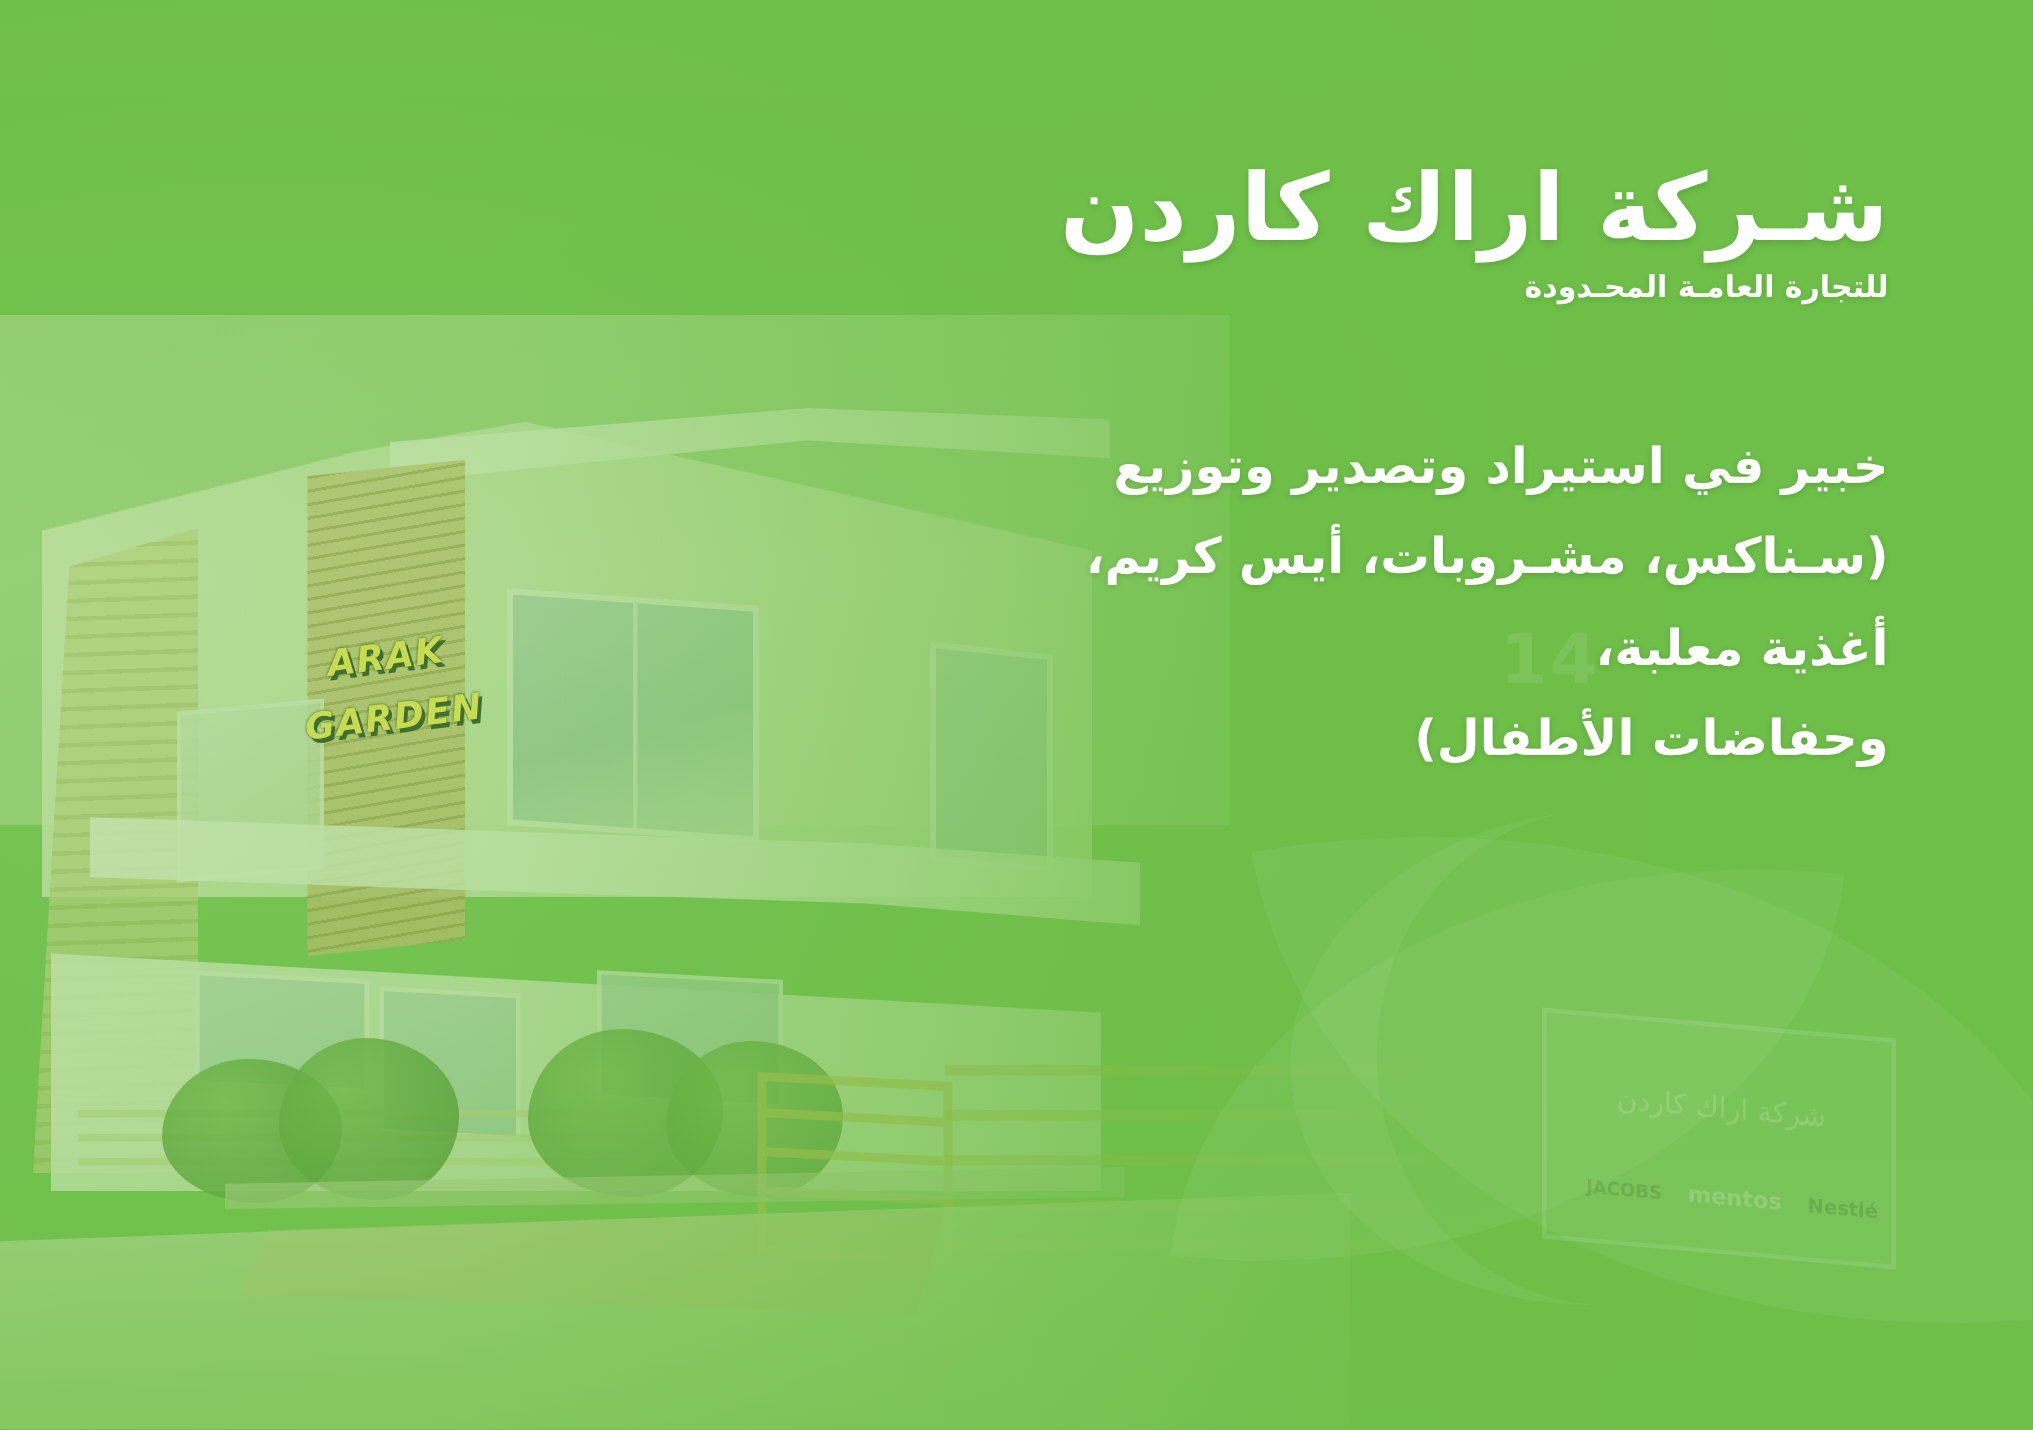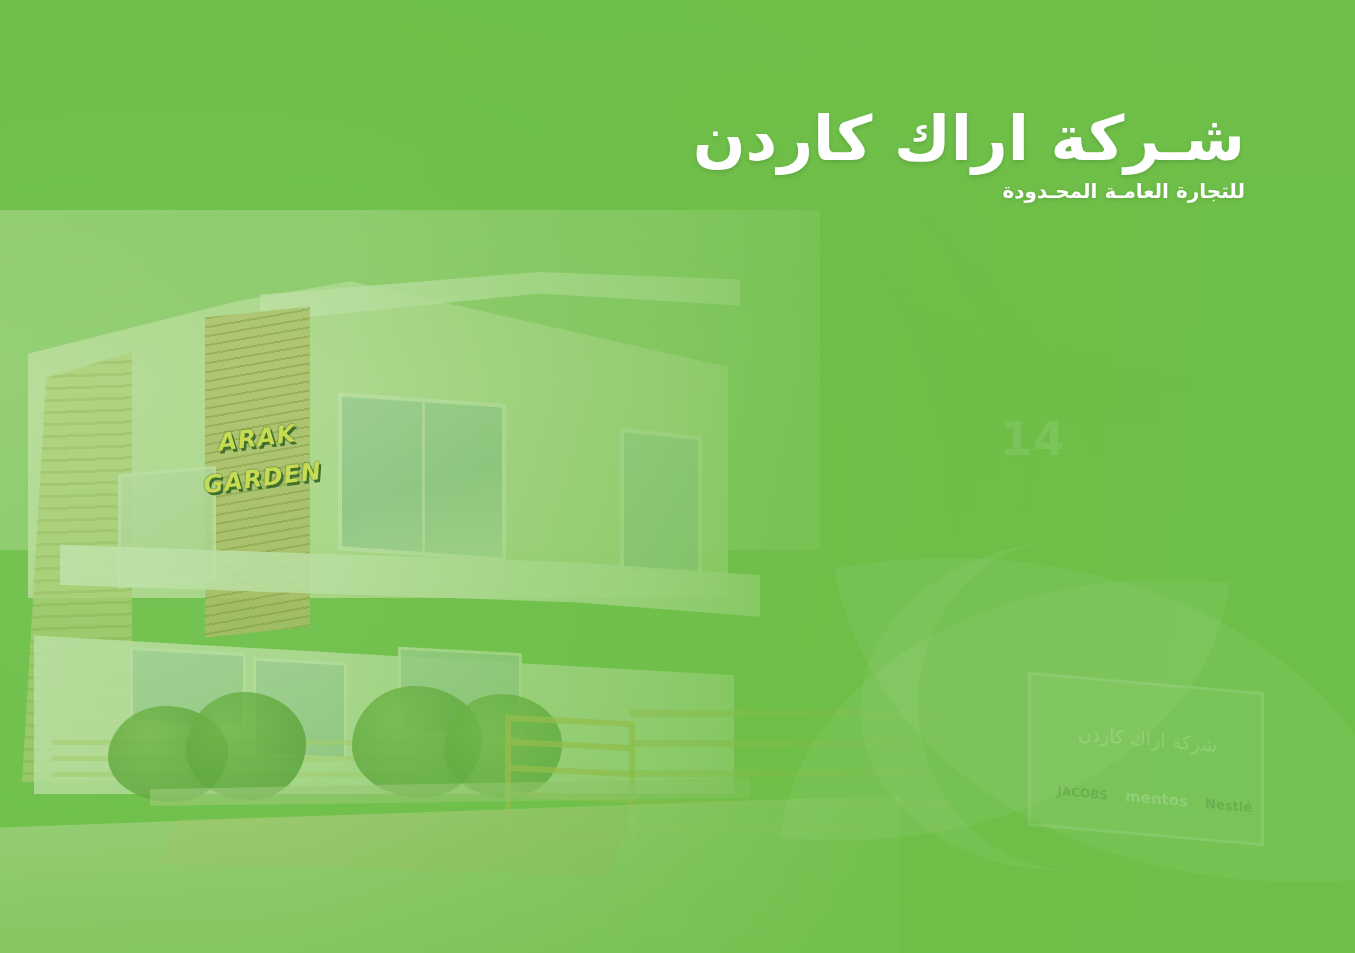--- a/index.html
+++ b/index.html
@@ -257,21 +257,21 @@
     display:inline-block;margin:0 6px;font-size:13px;
     color:rgba(60,90,40,.22);font-weight:700;
   }
   .wm-brands .b2{font-size:15px;color:rgba(255,255,255,.18);}
   .wm-brands .b3{font-size:12px;color:rgba(60,90,40,.20);}
 
   
   .content{
     position:absolute;
     z-index:5;
-    right:110px;
+    right:96px;
     top:0;
     width:660px;
     text-align:right;
     color:#ffffff;
   }
 
   .headline{
     margin:0;
     padding-top:104px;
     font-size:62px;
@@ -373,16 +373,22 @@
       <span class="b3">JACOBS</span>
     </div>
   </div>
 
   <div class="content">
 
     <h1 class="headline">شـركة اراك كاردن</h1>
 
     <h2 class="subhead">للتجارة العامـة المحـدودة</h2>
 
+    <div class="body">
+      <p>خبير في استيراد وتصدير وتوزيع</p>
+      <p>(سـناكس، مشـروبات، أيس كريم،</p>
+      <p>أغذية معلبة،</p>
+      <p>وحفاضات الأطفال)</p>
+    </div>
 
   </div>
 
 </div>
 
 </body></html>

